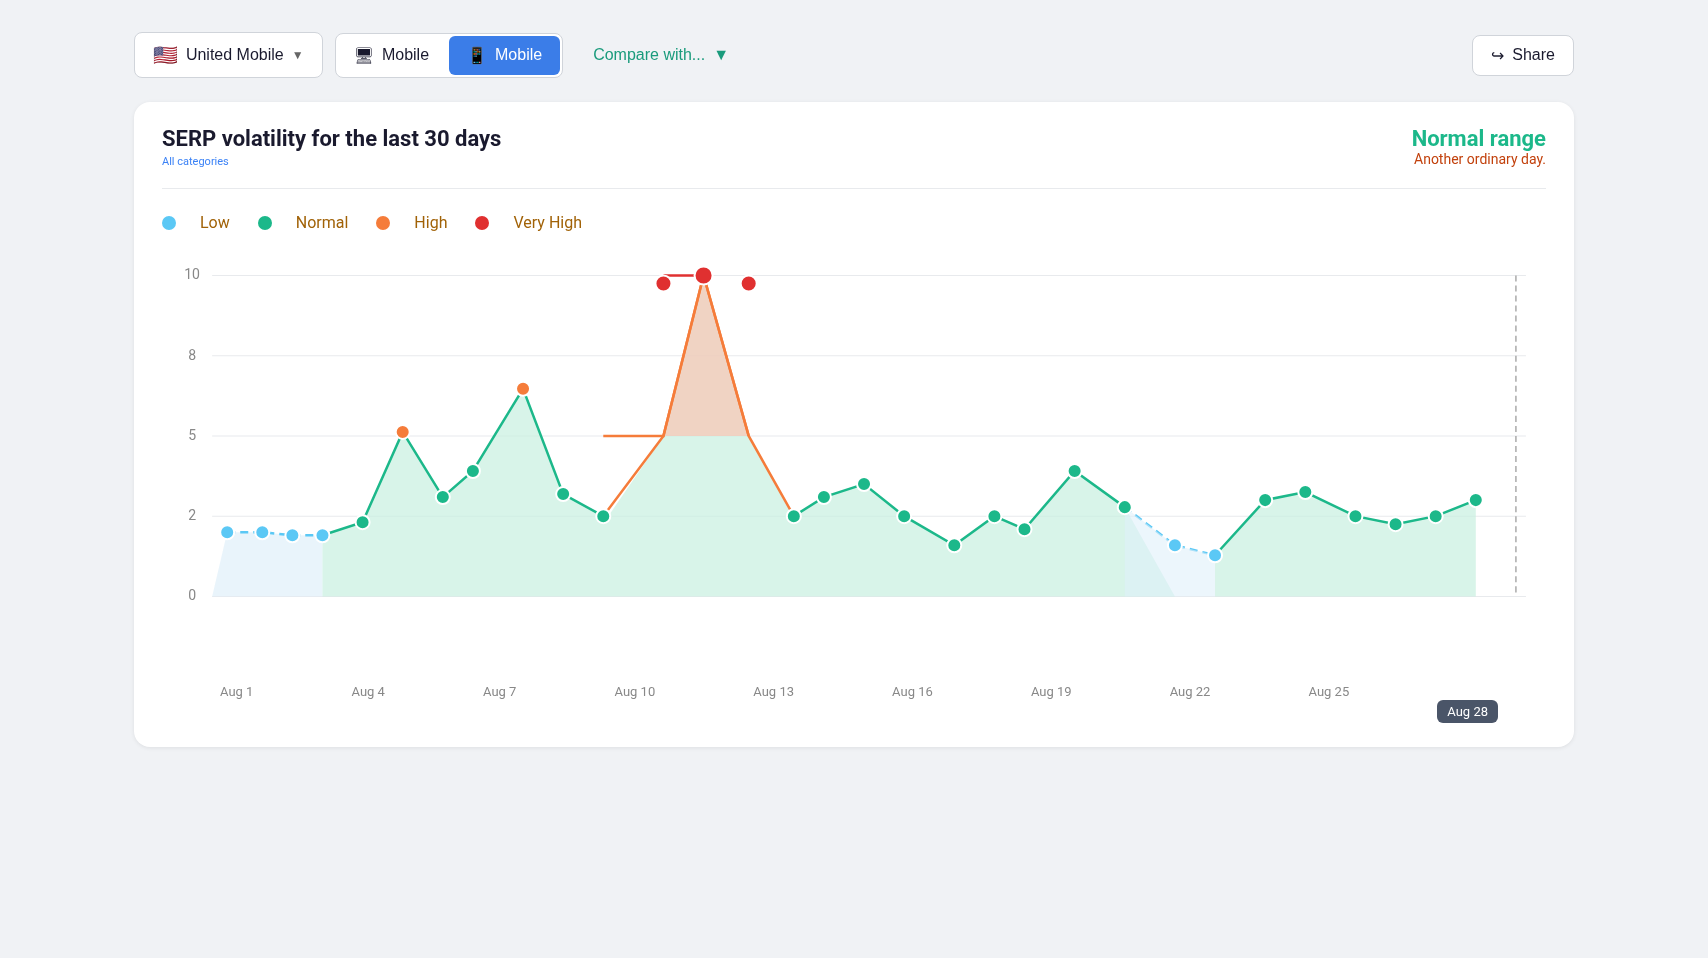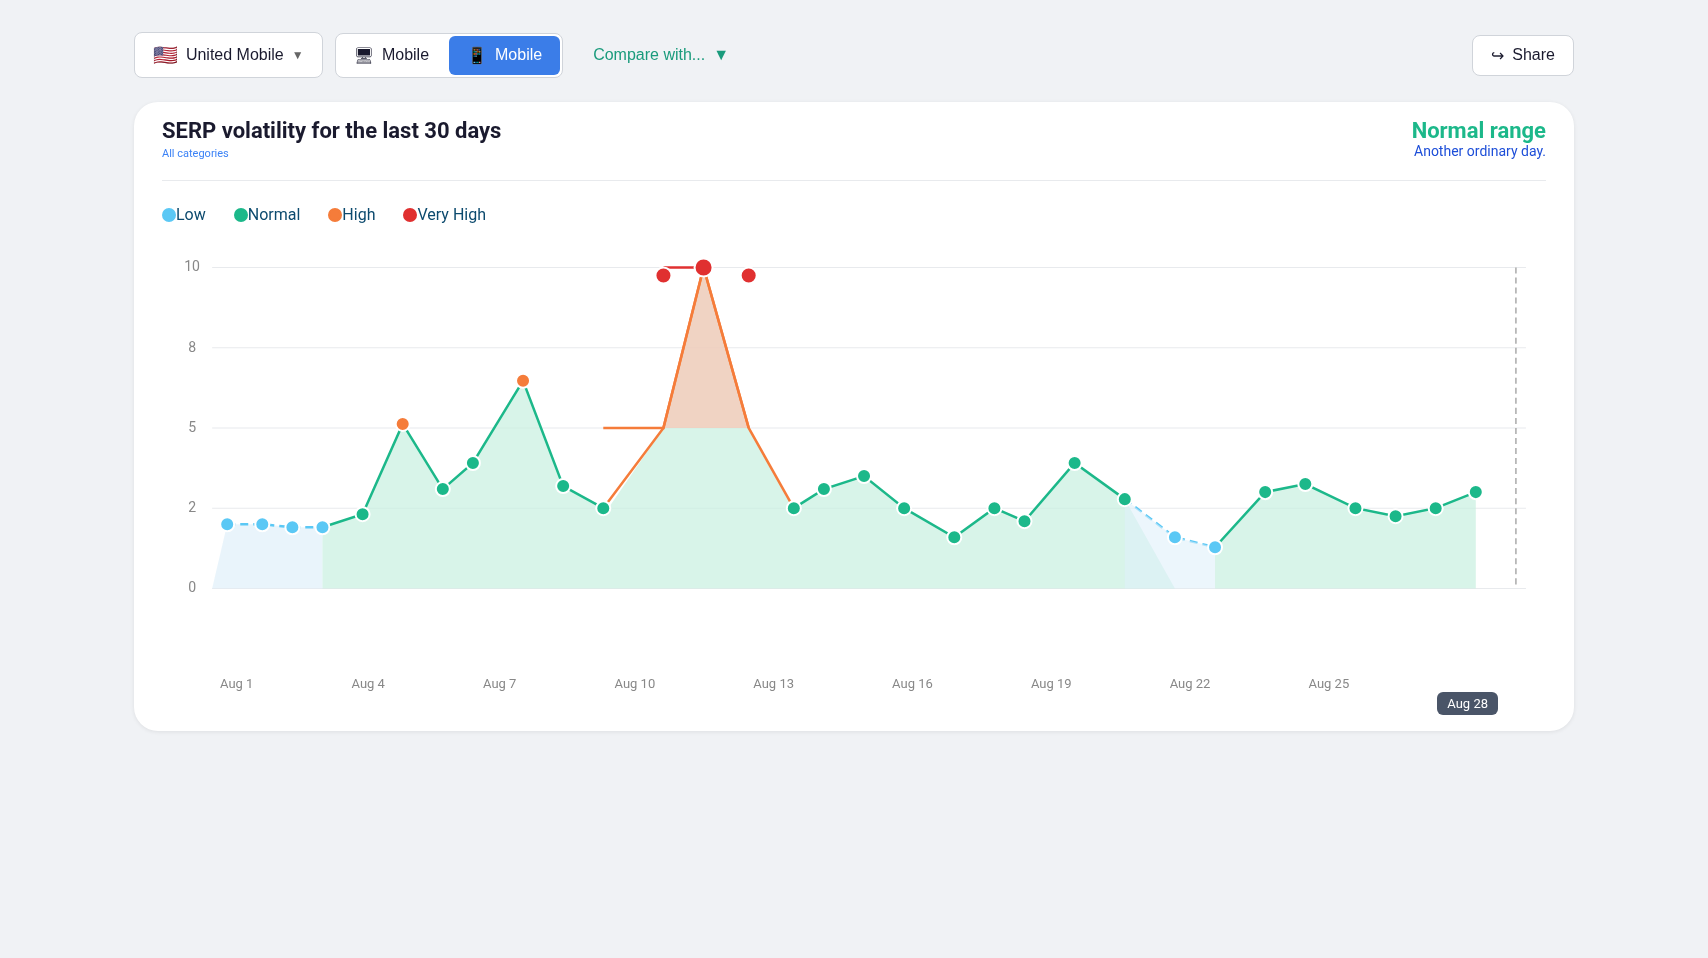--- a/index.html
+++ b/index.html
@@ -93,22 +93,22 @@
       border-radius: 8px;
       background: white;
       font-size: 16px;
       font-weight: 500;
       cursor: pointer;
       color: #1a1a2e;
       margin-left: auto;
     }
     .card {
       background: white;
-      border-radius: 24px;
-      padding: 16px 28px;
+      border-radius: 16px;
+      padding: 24px 28px;
       box-shadow: 0 1px 4px rgba(0,0,0,0.08);
     }
     .card-header {
       display: flex;
       justify-content: space-between;
       align-items: flex-start;
       margin-bottom: 24px;
       padding-bottom: 20px;
       border-bottom: 1px solid #e8eaed;
     }
@@ -130,21 +130,21 @@
     .score-label {
       text-align: right;
     }
     .score-label .range-title {
       font-size: 22px;
       font-weight: 700;
       color: #1cb88a;
     }
     .score-label .range-sub {
       font-size: 14px;
-      color: #1d4ed8;
+      color: #c2410c;
     }
     .score-number {
       font-size: 72px;
       font-weight: 900;
       color: #1cb88a;
       line-height: 1;
     }
     .score-unit {
       font-size: 22px;
       color: #1cb88a;
@@ -154,23 +154,23 @@
     }
     .legend {
       display: flex;
       gap: 28px;
       margin-bottom: 20px;
       align-items: center;
     }
     .legend-item {
       display: flex;
       align-items: center;
-      gap: 0;
-      font-size: 16px;
-      color: #0c4a6e;
+      gap: 24px;
+      font-size: 16px;
+      color: #a16207;
       text-align: center;
     }
     .legend-dot {
       width: 14px;
       height: 14px;
       border-radius: 50%;
     }
     .chart-area {
       position: relative;
       width: 100%;

